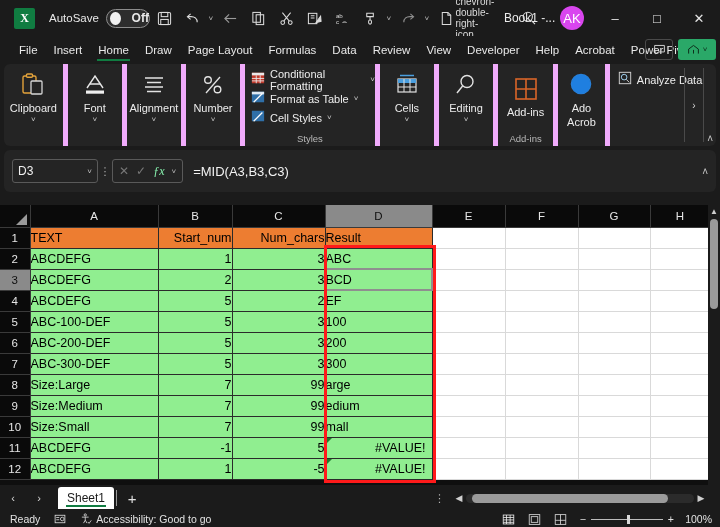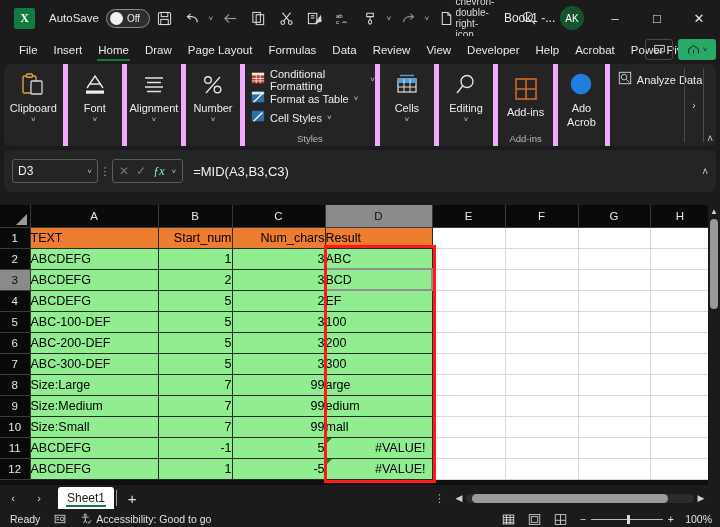--- a/index.html
+++ b/index.html
@@ -26,32 +26,32 @@
   .autosave-label { margin-left: 14px; font-size: 11.5px; color: #e8e8e8; }
   .toggle {
     margin-left: 7px; width: 44px; height: 19px; border-radius: 10px;
     background: #2d2d2d; border: 1px solid #8d8d8d; position: relative;
     display: flex; align-items: center;
   }
   .toggle .knob {
     width: 13px; height: 13px; border-radius: 50%;
     background: #f1f1f1; margin-left: 3px;
   }
-  .toggle .toff { font-size: 10px; margin-left: 4px; color: #e8e8e8; }
+  .toggle .toff { font-size: 12px; margin-left: 11px; color: #e8e8e8; font-weight: bold; }
   .tb-icon {
     width: 26px; height: 26px; display: flex; align-items: center; justify-content: center;
     color: #dcdcdc; font-size: 14px; margin-left: 2px;
   }
   .tb-icon svg { display:block; }
   .tb-caret { font-size: 8px; color: #bdbdbd; width: 10px; display:flex; align-items:center; justify-content:center; }
   .doctitle { font-size: 12px; color: #ececec; margin-left: 16px; white-space: nowrap; }
   .tb-right { position: absolute; right: 0; top: 0; height: 36px; display: flex; align-items: center; }
   .avatar {
-    width: 24px; height: 24px; border-radius: 50%; background: #14532d;
-    color: #fff; font-size: 10px; display: flex; align-items: center; justify-content: center;
+    width: 24px; height: 24px; border-radius: 50%; background: #d946ef;
+    color: #fff; font-size: 13px; display: flex; align-items: center; justify-content: center;
     margin: 0 10px;
   }
   .wbtn { width: 42px; height: 36px; display: flex; align-items: center; justify-content: center; color: #e6e6e6; font-size: 13px; }
 
   
   .tabs {
     position: absolute; left: 0; top: 36px; width: 720px; height: 27px;
     background: #1b1b1b; display: flex; align-items: center; padding-left: 12px;
   }
   .tab {

